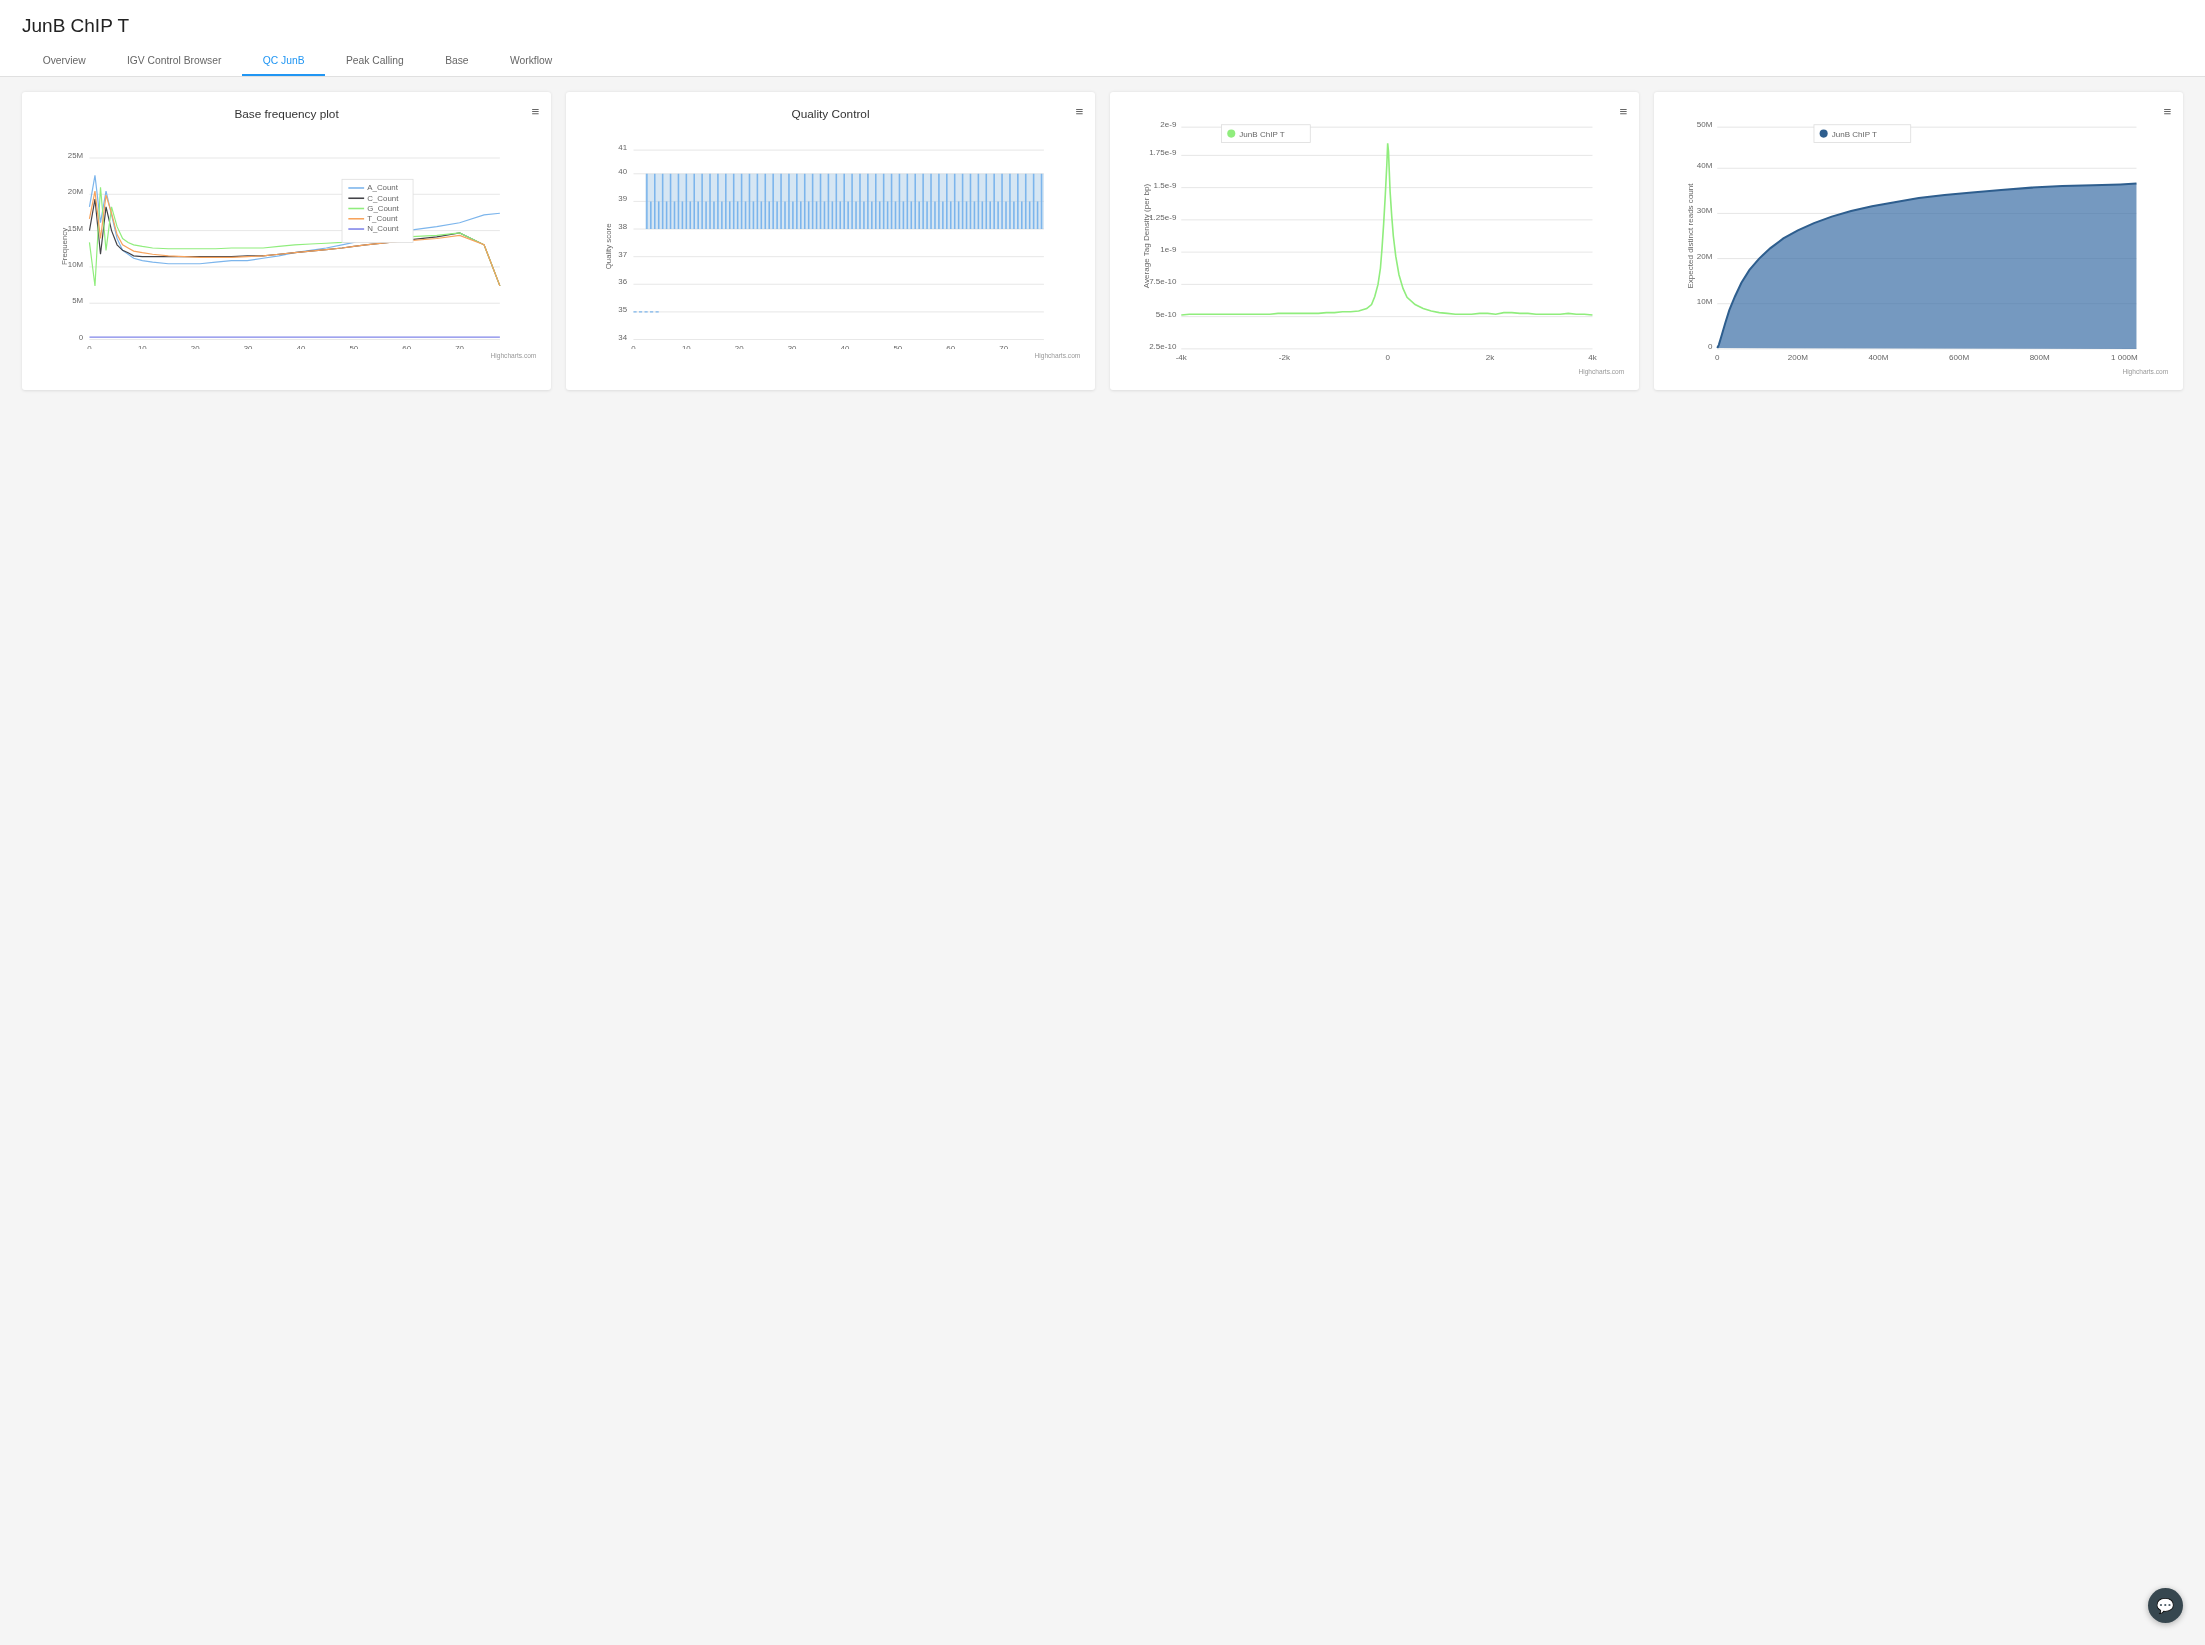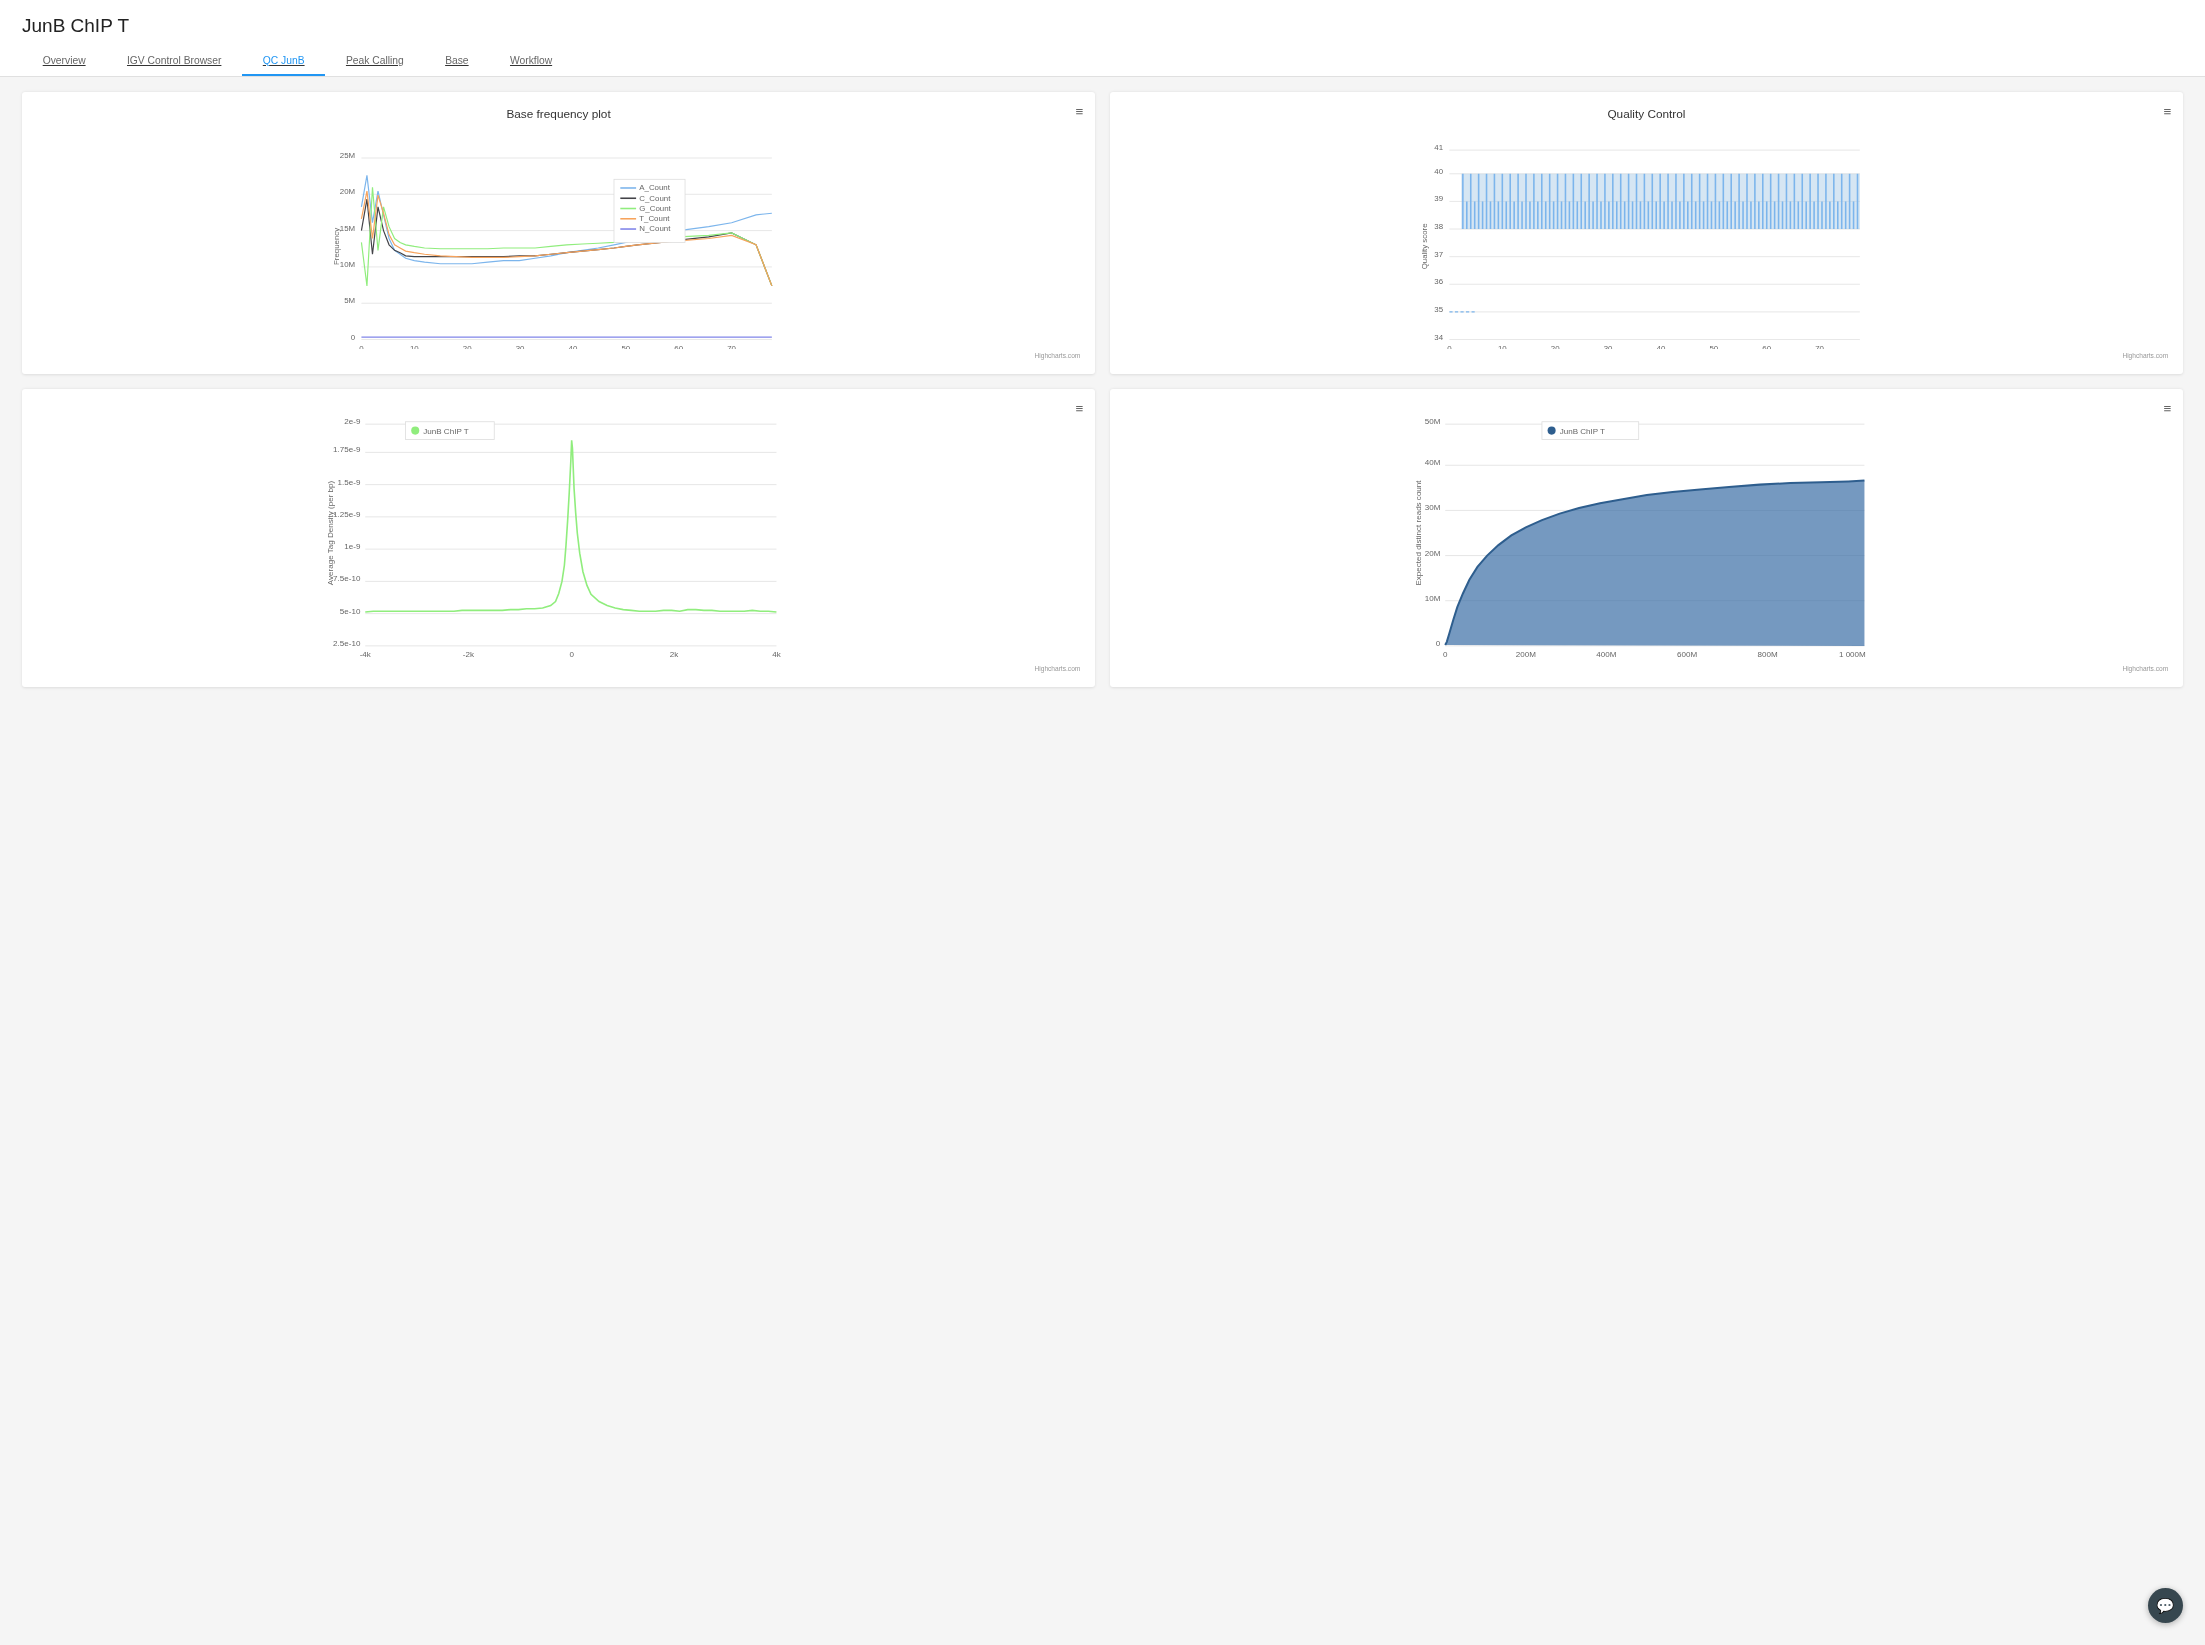--- a/index.html
+++ b/index.html
@@ -1,25 +1,25 @@
 <!DOCTYPE html>
 <html style="font-size:11.8px"><head>
   <meta charset="utf-8">
   <style>
     * { box-sizing: border-box; margin: 0; padding: 0; }
     body { font-family: -apple-system, BlinkMacSystemFont, 'Segoe UI', Helvetica, Arial, sans-serif; background: #f5f5f5; color: #333; }
     
     .page-header { background: #fff; padding: 14.8px 22px 0; border-bottom: 0.7px solid #e0e0e0; }
     .page-title { font-size: 19px; font-weight: 500; color: #222; padding-bottom: 8.9px; }
-    .nav-tabs { display: flex; gap: 0; text-decoration: underline; }
+    .nav-tabs { display: flex; gap: 0; }
     .nav-tab { padding: 8.9px 20.7px; font-size: 10.3px; color: #666; cursor: pointer; border-bottom: 2.2px solid transparent; text-decoration: none; }
     .nav-tab.active { color: #2196F3; border-bottom: 2.2px solid #2196F3; font-weight: 500; }
     
     .main-content { padding: 14.8px 22px; }
-    .charts-grid { display: grid; grid-template-columns: 1fr 1fr; gap: 14.8px; }
+    .charts-grid { display: grid; grid-template-columns: 1fr 1fr 1fr 1fr; gap: 14.8px; }
     
     .chart-card { background: #fff; border-radius: 3px; box-shadow: 0 0.7px 3px rgba(0,0,0,0.1); padding: 14.8px; position: relative; }
     .chart-title { text-align: center; font-size: 11.8px; font-weight: 400; color: #333; margin-bottom: 7.4px; }
     .chart-menu { position: absolute; top: 11.8px; right: 11.8px; cursor: pointer; color: #666; font-size: 13.3px; }
     .highcharts-credit { text-align: right; font-size: 6.6px; color: #999; margin-top: 3px; }
     
     
     .bfp-container { height: 221px; position: relative; }
     .bfp-svg { width: 100%; height: 100%; }
     

